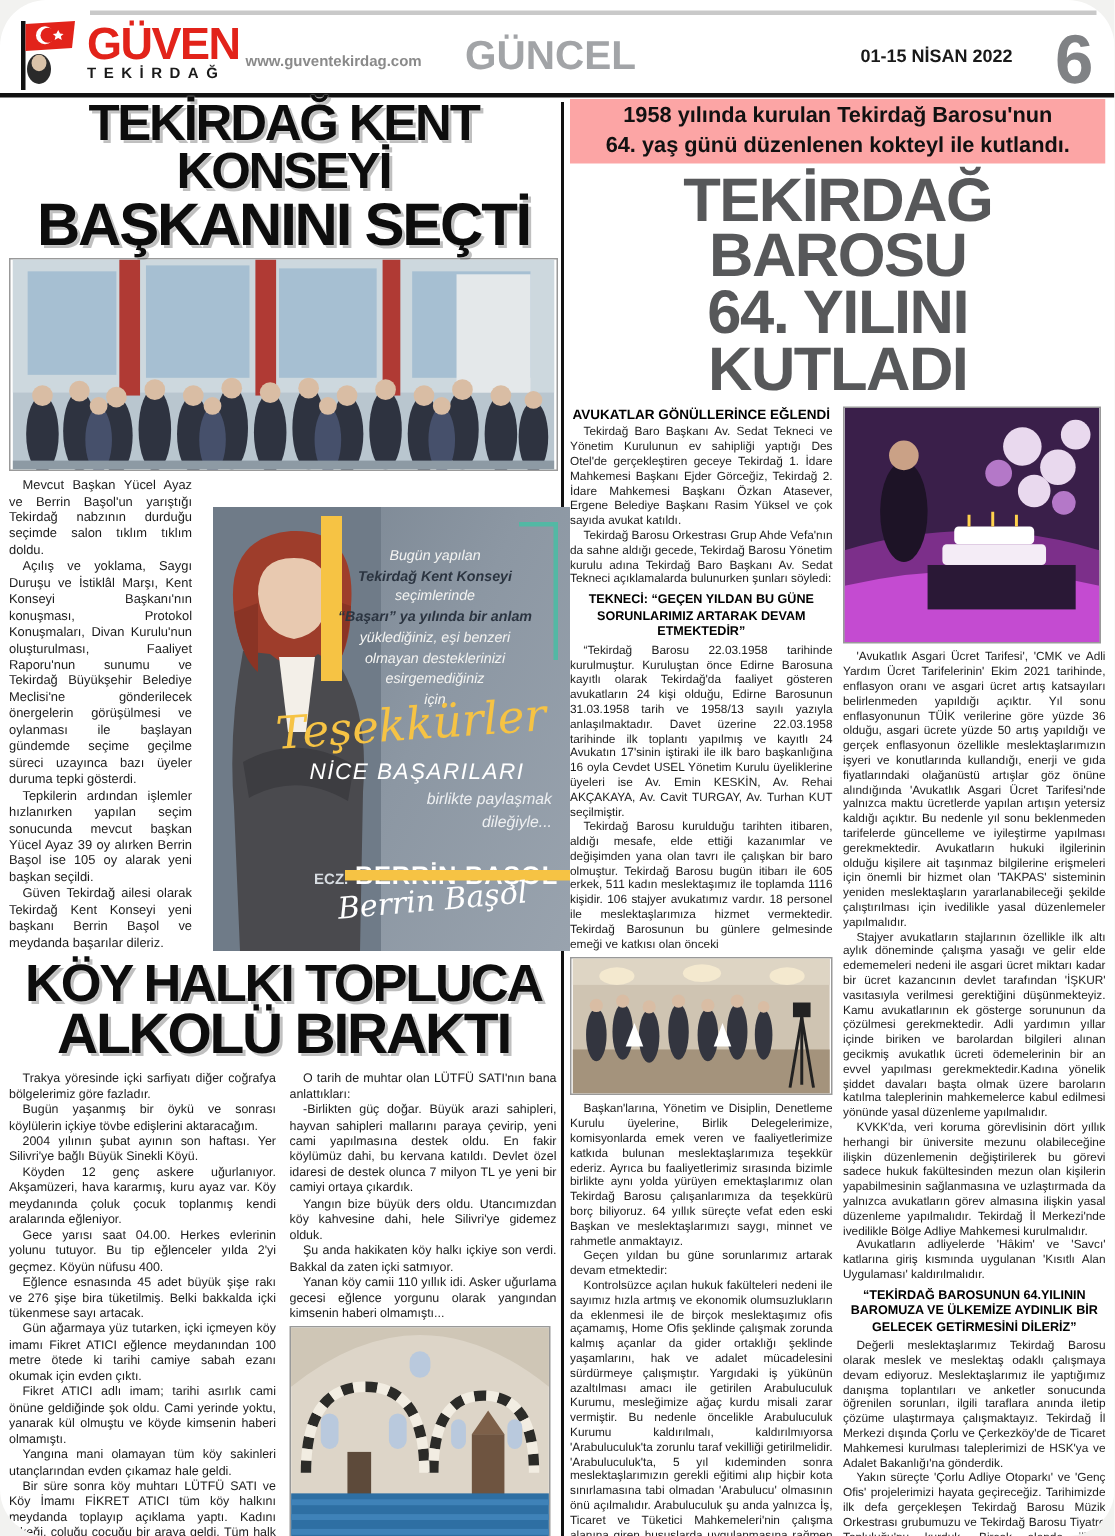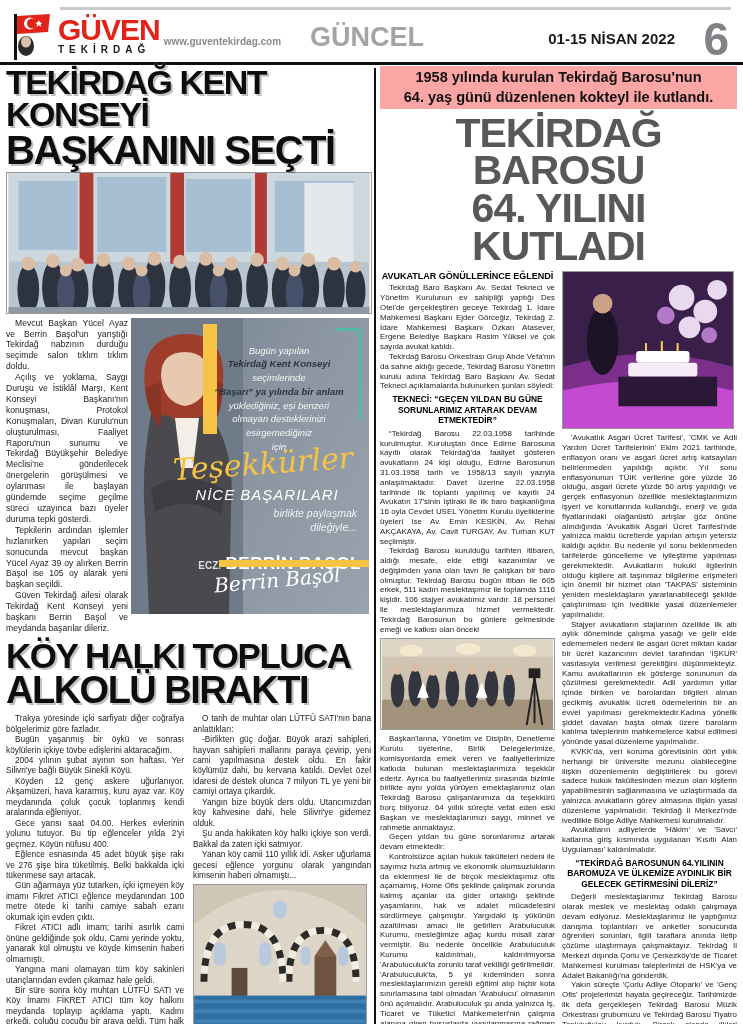--- a/index.html
+++ b/index.html
@@ -1,46 +1,46 @@
 <!DOCTYPE html>
 <html lang="tr"><head>
 <meta charset="utf-8">
 <style>
   * { margin:0; padding:0; box-sizing:border-box; }
   html,body { width:743px; height:1024px; }
   body { font-family:"Liberation Sans", sans-serif; background:#f2f2f0; }
-  .page { position:relative; width:743px; height:1024px; background:#fff; overflow:hidden; }
+  .page { position:relative; width:743px; height:1024px; background:#fff; overflow:hidden;border-radius:31px; }
 
   
   .topline { position:absolute; top:7px; left:60px; right:12px; height:3px; background:#c9c9c9; }
   .header { position:absolute; top:10px; left:0; width:743px; height:52px; display:flex; align-items:center; }
   .logo-wrap { display:flex; align-items:center; margin-left:10px; }
   .logo-flag { width:46px; height:48px; }
   .logo-text { margin-left:2px; }
   .logo-title { font-size:30px; font-weight:900; color:#e2231a; letter-spacing:-1px; line-height:26px; }
   .logo-sub { font-size:10px; font-weight:700; color:#1a1a1a; letter-spacing:5px; margin-top:1px; }
   .site-url { font-size:10px; font-weight:700; color:#8a8a8a; margin-left:4px; margin-top:10px; }
   .section-title { position:absolute; left:310px; top:12px; font-size:27px; font-weight:900; color:#a2a4a7; letter-spacing:0px; }
-  .issue-date { position:absolute; right:68px; top:20px; font-size:15px; font-weight:700; color:#1a1a1a; }
+  .issue-date { position:absolute; right:68px; top:20px; font-size:12px; font-weight:700; color:#1a1a1a; }
   .page-number { position:absolute; right:14px; top:2px; font-size:46px; font-weight:900; color:#808285; }
   .header-rule { position:absolute; top:62px; left:0; width:743px; height:3px; background:#111; }
   .center-divider { position:absolute; top:68px; left:374px; width:2px; bottom:0; background:#111; }
 
   
   .p { font-size:8.3px; line-height:1.26; color:#1c1c1c; text-align:justify; text-indent:9px; }
   .col-narrow .p { font-size:8.6px; line-height:1.27; }
 
   
   .left-half { position:absolute; top:66px; left:6px; width:366px; }
-  .hl-black { text-align:left; font-weight:900; color:#0d0d0d; letter-spacing:-1.5px;
+  .hl-black { text-align:center; font-weight:900; color:#0d0d0d; letter-spacing:-1.5px;
               text-shadow:0 0 1px #fff, 2px 2px 0 rgba(0,0,0,.25); line-height:.95; }
   .hl-black .l1 { font-size:34px; display:block; }
   .hl-black .l2 { font-size:40px; display:block; }
   .photo-frame { border:1px solid #999; }
-  .left-row { display:flex; gap:3px; margin-top:4px; }
+  .left-row { display:flex; gap:14px; margin-top:4px;align-items:flex-end; }
   .col-narrow { width:122px; flex:none; }
   .village-hl { margin-top:5px; }
   .village-hl .l1 { font-size:35px; }
   .village-hl .l2 { font-size:38px; }
   .village-cols { display:flex; gap:9px; margin-top:5px; height:348px; overflow:hidden; }
   .village-col { width:178px; flex:none; }
 
   
   .ad { position:relative; width:238px; height:296px; background:linear-gradient(115deg,#737f8c 0%,#8c97a3 55%,#99a3ae 100%); overflow:hidden; flex:none; }
   .ad-bar-v { position:absolute; left:72px; top:6px; width:14px; height:110px; background:#f6c344; }

